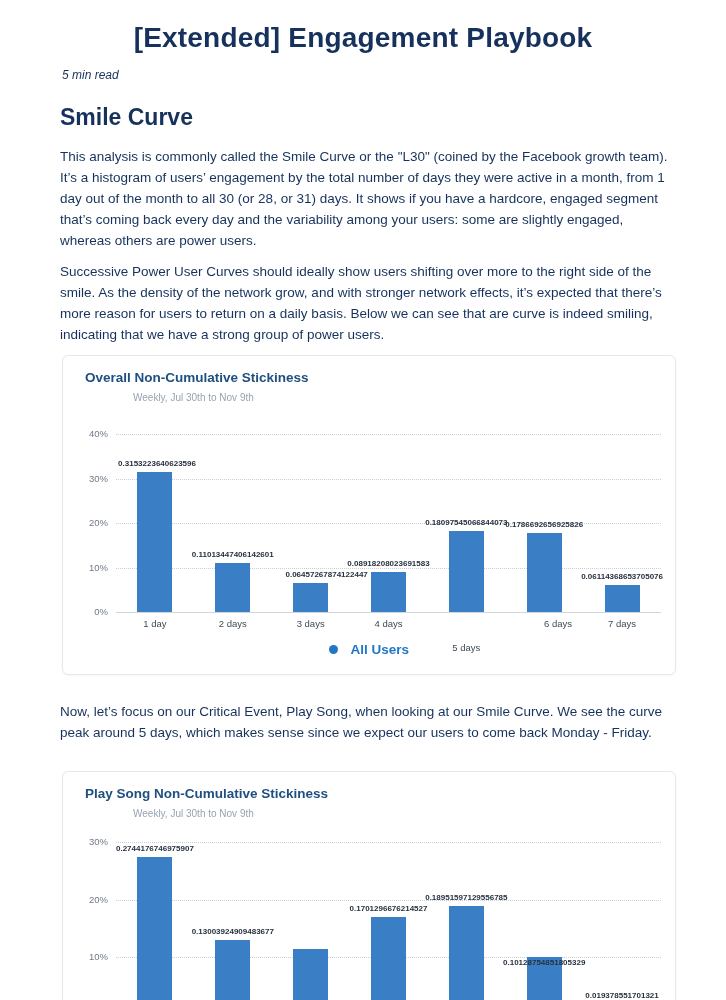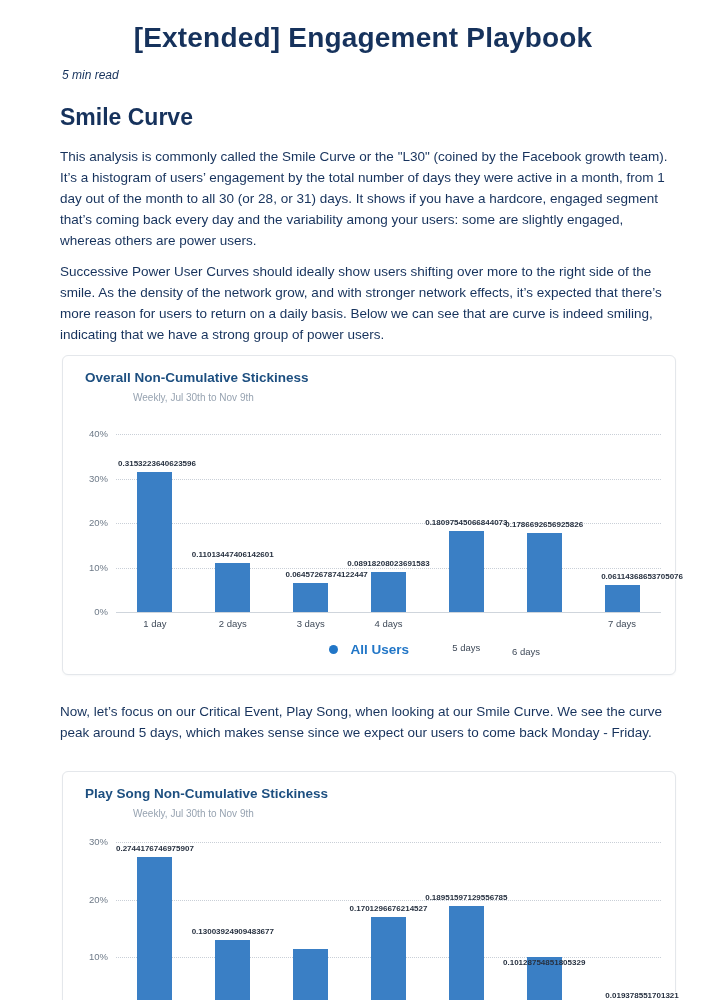--- a/index.html
+++ b/index.html
@@ -67,21 +67,20 @@
   }
   .vlabel {
     position: absolute; transform: translateX(-50%);
     font-size: 8px; font-weight: bold; white-space: nowrap;
     color: var(--value-label, #273140); line-height: 10px;
   }
   .vlabel.halo {
     text-shadow: -1px -1px 0 #fff, 1px -1px 0 #fff, -1px 1px 0 #fff,
                   1px 1px 0 #fff, 0 -1px 0 #fff, 0 1px 0 #fff,
                  -1px 0 0 #fff, 1px 0 0 #fff;
-    margin-left: 20px;
   }
   .xtick {
     position: absolute; transform: translateX(-50%);
     font-size: 9.5px; color: #3f4a59; white-space: nowrap;
   }
   .legend {
     position: absolute; left: 0; right: 0; top: 284px;
     text-align: center;
   }
   .legend-item { display: inline-block; cursor: pointer; }
@@ -127,21 +126,21 @@
       <div class="vlabel" style="left: 194.643px; bottom: 31.7348px; padding-left: 32px;">0.06457267874122447</div>
       <div class="xtick" style="left: 194.643px; top: 184px;">3 days</div>
       <div class="bar" style="left: 255px; height: 39.686px;"></div>
       <div class="vlabel" style="left: 272.5px; bottom: 42.686px;">0.08918208023691583</div>
       <div class="xtick" style="left: 272.5px; top: 184px;">4 days</div>
       <div class="bar" style="left: 332.857px; height: 80.5341px;"></div>
       <div class="vlabel" style="left: 350.357px; bottom: 83.5341px;">0.18097545066844073</div>
       <div class="xtick" style="left: 350.357px; top: 184px; margin-top: 24px;">5 days</div>
       <div class="bar" style="left: 410.714px; height: 79.5078px;"></div>
       <div class="vlabel" style="left: 428.214px; bottom: 82.5078px;">0.1786692656925826</div>
-      <div class="xtick" style="left: 410px; top: 184px; margin-top: 28px;">6 days</div>
+      <div class="xtick" style="left: 442px; top: 184px;">6 days</div>
       <div class="bar" style="left: 488.571px; height: 27.2089px;"></div>
       <div class="vlabel halo" style="left: 506.071px; bottom: 30.2089px;">0.06114368653705076</div>
       <div class="xtick" style="left: 506.071px; top: 184px;">7 days</div>
     </div>
   <div class="legend">
     <span class="legend-item">
       <span class="legend-dot"></span>
       <span class="legend-label">All Users</span>
     </span>
   </div>

